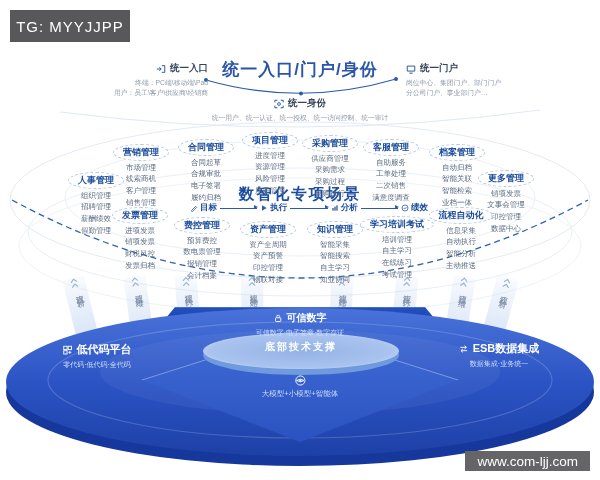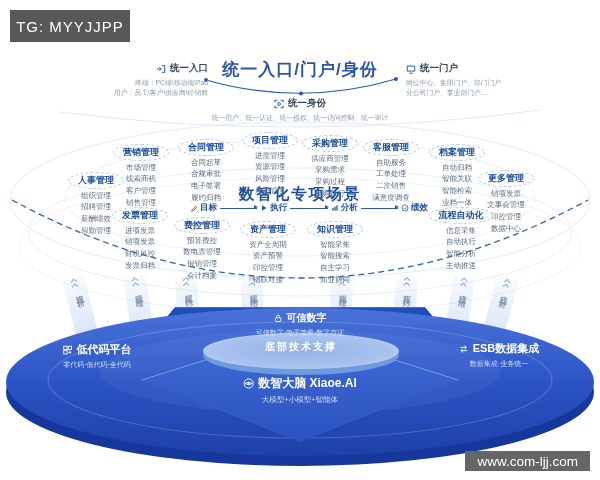--- a/index.html
+++ b/index.html
@@ -297,20 +297,27 @@
       <div class="mg-item">印控管理</div>
       <div class="mg-item">物联对接</div>
     </div>
   <div class="mg" style="left:335px;top:221px">
       <div class="mg-title">知识管理</div>
       <div class="mg-item">智能采集</div>
       <div class="mg-item">智能搜索</div>
       <div class="mg-item">自主学习</div>
       <div class="mg-item">知业协同</div>
     </div>
+  <div class="mg" style="left:397px;top:216px">
+      <div class="mg-title">学习培训考试</div>
+      <div class="mg-item">培训管理</div>
+      <div class="mg-item">自主学习</div>
+      <div class="mg-item">在线练习</div>
+      <div class="mg-item">考试管理</div>
+    </div>
   <div class="mg" style="left:461px;top:207px">
       <div class="mg-title">流程自动化</div>
       <div class="mg-item">信息采集</div>
       <div class="mg-item">自动执行</div>
       <div class="mg-item">智能分析</div>
       <div class="mg-item">主动推送</div>
     </div>
 
   <div class="pt trusted">
     <div class="pt-label">
@@ -329,21 +336,20 @@
       </div>
   </div>
 
   <div class="pt brain">
     <div class="pt-label">
       <svg width="11" height="11" viewBox="0 0 12 12">
           <circle cx="6" cy="6" r="5" fill="none" stroke="#ffffff" stroke-width="1"></circle>
           <path d="M2 6 Q6 3 10 6 Q6 9 2 6 Z" fill="none" stroke="#ffffff" stroke-width="1"></path>
           <circle cx="6" cy="6" r="1.2" fill="#ffffff"></circle>
         </svg>
-      <span>数智大脑 Xiaoe.AI</span>
     </div>
     <div class="pt-sub">大模型+小模型+智能体</div>
   </div>
 
   <div class="pt lowcode">
     <div class="pt-label">
       <svg width="10" height="10" viewBox="0 0 12 12">
           <rect x="1.5" y="1.5" width="4" height="4" fill="none" stroke="#ffffff" stroke-width="1.1"></rect>
           <rect x="6.8" y="1.5" width="4" height="4" fill="none" stroke="#ffffff" stroke-width="1.1"></rect>
           <rect x="1.5" y="6.8" width="4" height="4" fill="none" stroke="#ffffff" stroke-width="1.1"></rect>

